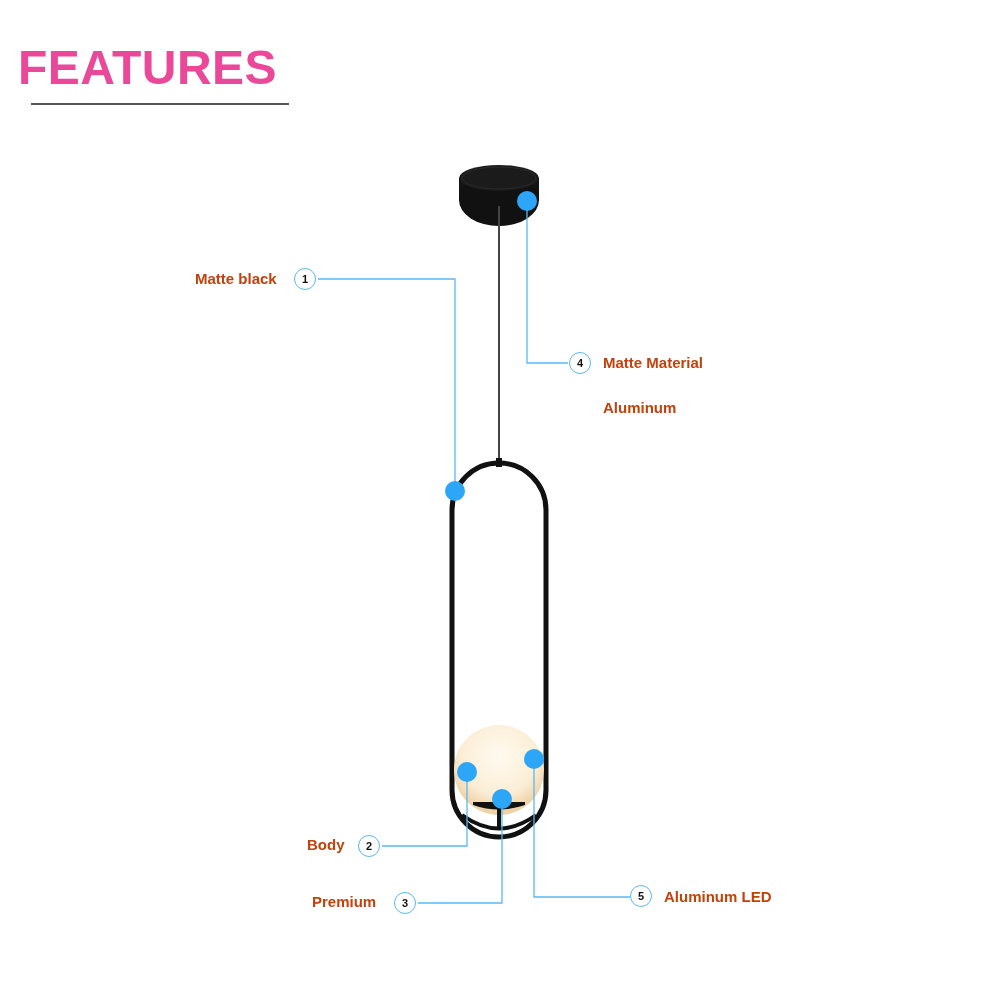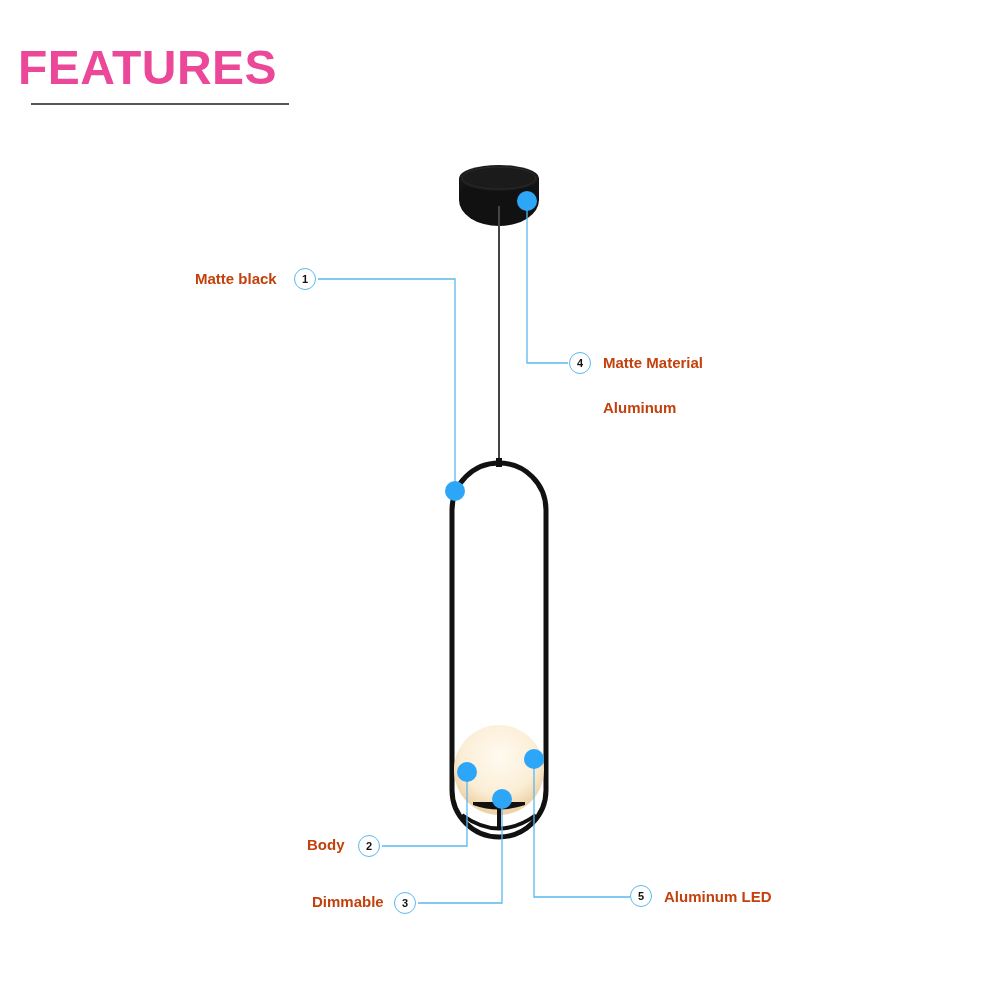--- a/index.html
+++ b/index.html
@@ -63,17 +63,17 @@
 <div class="label" style="left:195px; top:269px;">Matte black</div>
 <div class="badge" style="left:294px; top:268px;">1</div>
 
 <div class="badge" style="left:569px; top:352px;">4</div>
 <div class="label" style="left:603px; top:353px;">Matte Material</div>
 <div class="label" style="left:603px; top:374px;margin-top:24px;">Aluminum</div>
 
 <div class="label" style="left:307px; top:835px;">Body</div>
 <div class="badge" style="left:358px; top:835px;">2</div>
 
-<div class="label" style="left:312px; top:892px;">Dimmable</div>
+<div class="label" style="left:312px; top:892px;">Premium</div>
 <div class="badge" style="left:394px; top:892px;">3</div>
 
 <div class="badge" style="left:630px; top:885px;">5</div>
 <div class="label" style="left:664px; top:887px;">Aluminum LED</div>
 
 </body></html>

